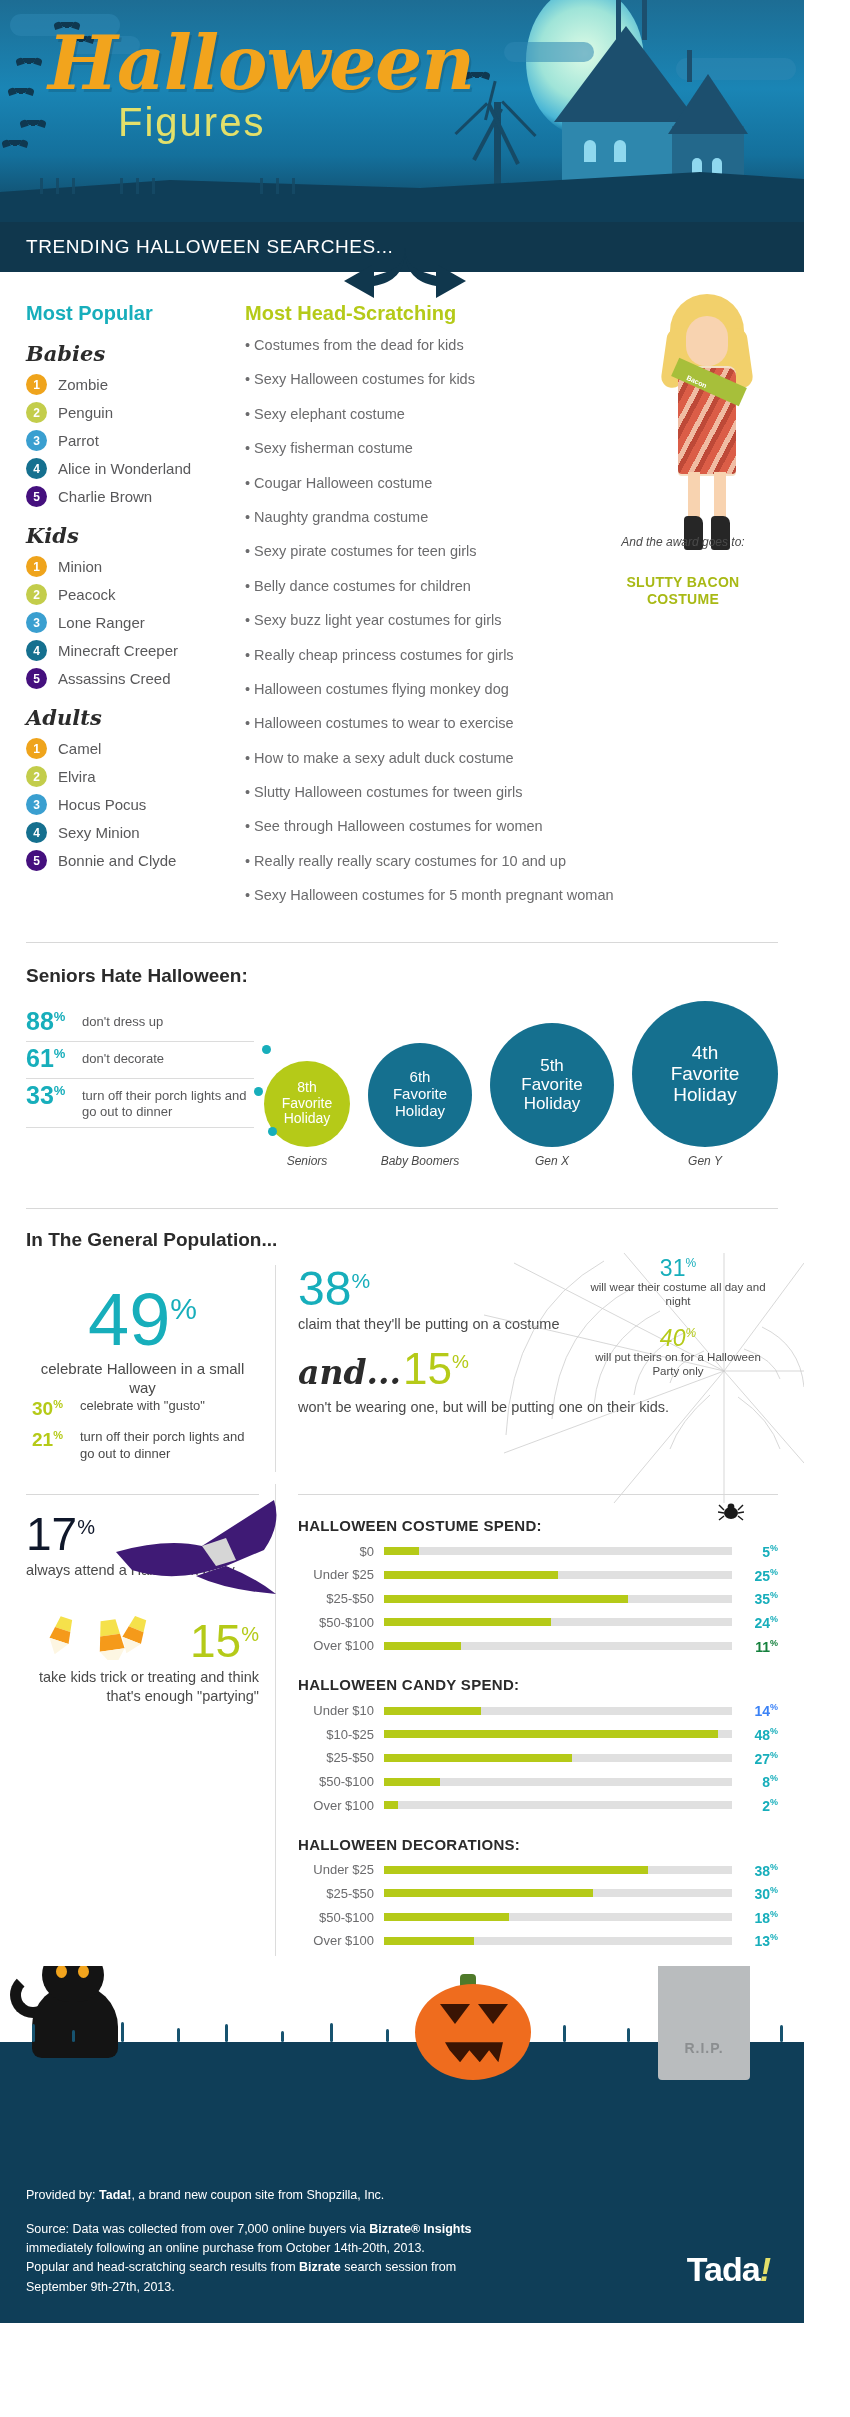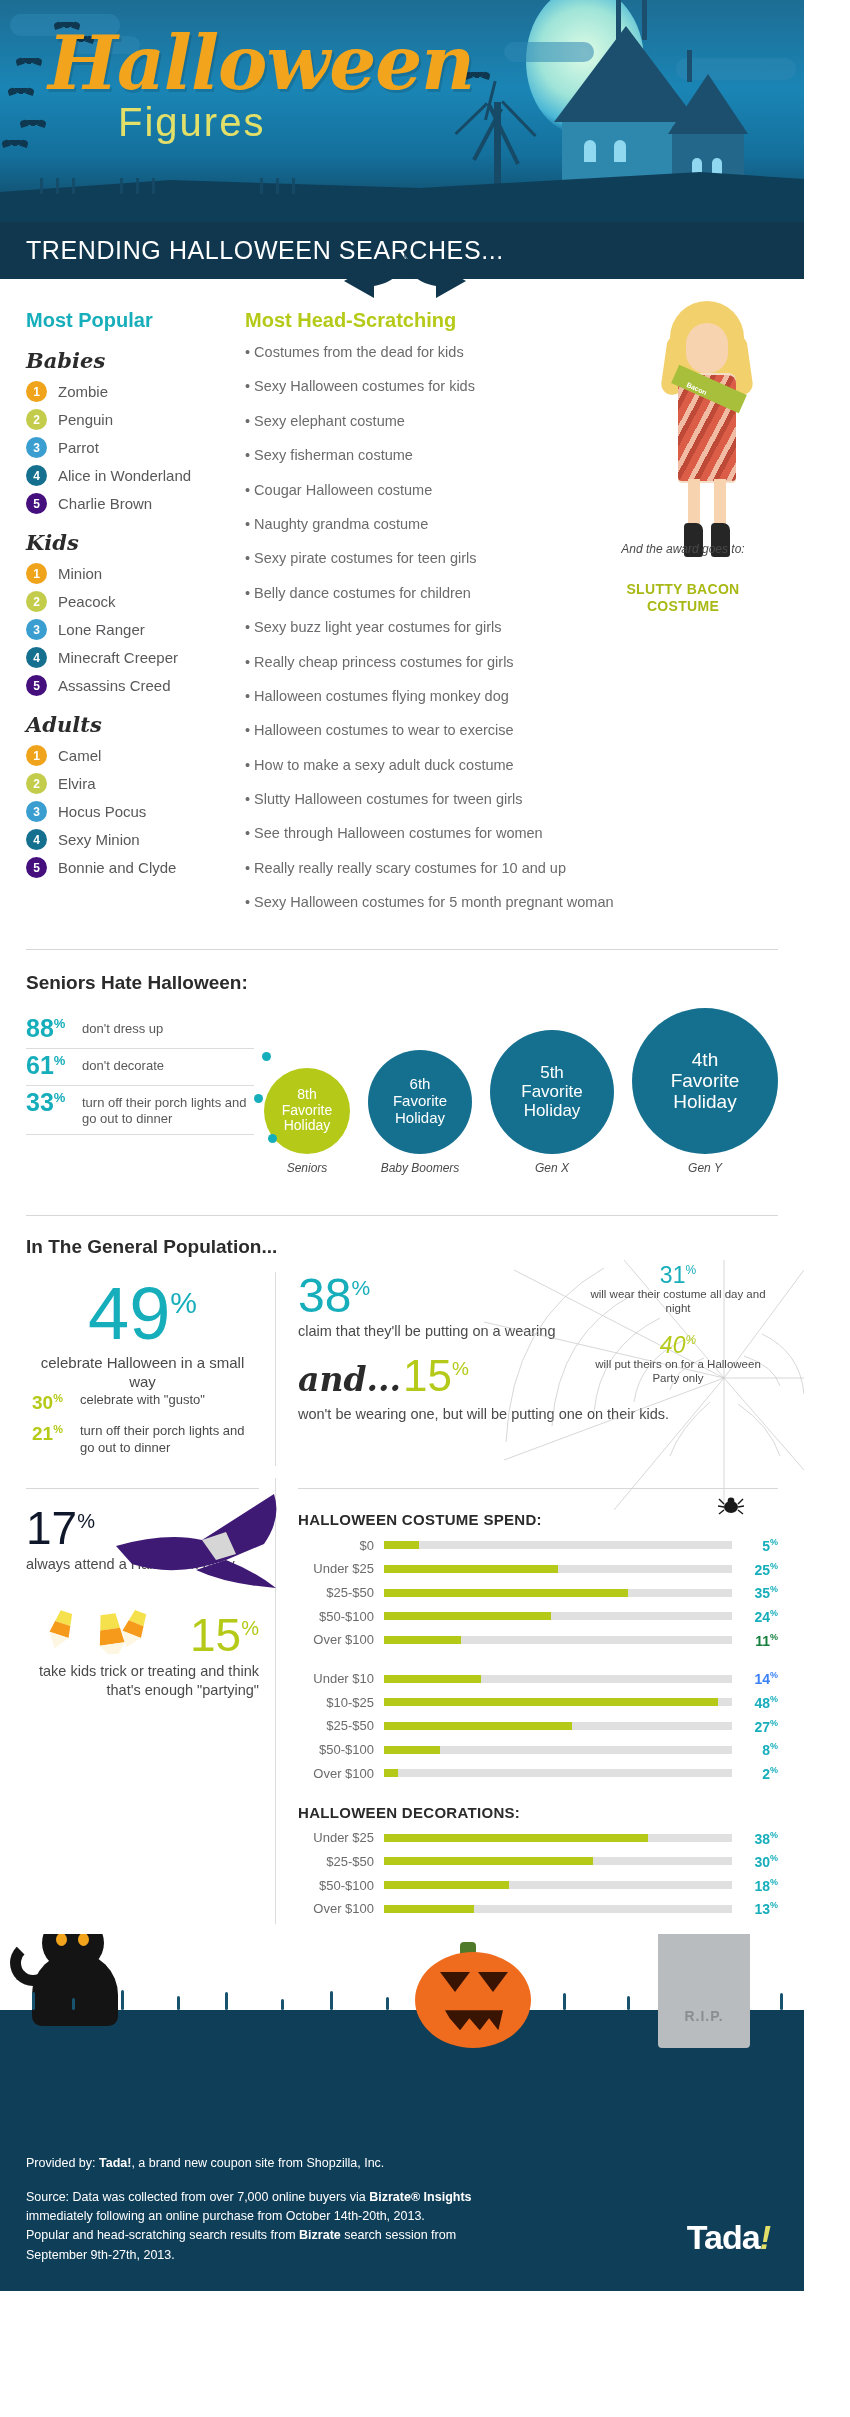--- a/index.html
+++ b/index.html
@@ -96,21 +96,21 @@
     position:absolute; bottom:0; left:0; right:0; height:64px;
     background: #0f3e58;
     clip-path: polygon(0 34px, 170px 22px, 420px 30px, 700px 14px, 850px 24px, 850px 64px, 0 64px);
   }
   .fence { position:absolute; bottom: 28px; background:#154a66; width:3px; height:16px; opacity:.85;}
 
   
   .trend-bar {
     background: #10374d; color: #ffffff;
     padding: 14px 0 14px 26px;
-    font-size: 25px; letter-spacing: .6px; font-weight: 300;
+    font-size: 19px; letter-spacing: .6px; font-weight: 300;
     position: relative;
   }
   .split-arrow {
     position: absolute; left: 340px; top: 26px; width: 130px; height: 60px; z-index: 4;
   }
 
   
   .searches { padding: 30px 26px 6px 26px; display: flex; position: relative; }
   .col-left  { width: 205px; }
   .col-mid   { flex: 1; padding-left: 14px; }
@@ -192,21 +192,21 @@
   }
   .circ-cap { font-size: 12px; font-style: italic; color: #4a4a4a; margin-top: 7px; }
   .dot { position: absolute; width: 9px; height: 9px; border-radius: 50%; background: #17aebb; }
 
   
   .genpop { padding: 6px 26px 10px 26px; position: relative; }
   .gp-body { display: flex; position: relative; }
   .gp-left { width: 250px; border-right: 1px solid #dcdcdc; padding-right: 16px; }
   .gp-right { flex: 1; padding-left: 22px; position: relative; }
 
-  .big49 { text-align: center; color: #17aebb; font-size: 74px; font-weight: 300; line-height: .95; margin-top: 7px;}
+  .big49 { text-align: center; color: #17aebb; font-size: 74px; font-weight: 300; line-height: .95; margin-top: 20px;}
   .big49 sup { font-size: 30px; }
   .cap-center { text-align: center; font-size: 15px; color: #4a4a4a; line-height: 1.3; margin-top: 4px; }
   .while {
     text-align: center; font-family: "DejaVu Serif", serif; font-style: italic;
     font-weight: bold; font-size: 34px; color: #2b2b2b; margin: 6px 0 10px 0;
   }
   .mini-row { display: flex; align-items: flex-start; margin-bottom: 9px; padding-left: 6px;}
   .mini-pct { font-size: 19px; font-weight: bold; color: #b5ca18; flex: 0 0 48px; line-height: 1.1;}
   .mini-pct sup { font-size: 11px; }
   .mini-txt { font-size: 13px; color: #4a4a4a; line-height: 1.3; }
@@ -572,21 +572,21 @@
             <path d="M270 96 Q300 106 306 126"></path>
             <path d="M288 74 Q326 92 330 134"></path>
             <path d="M236 142 Q206 168 196 196"></path>
             <path d="M264 144 Q296 166 306 196"></path>
           </g>
         </svg>
 
         <div class="big38">
           <span>38</span><sup>%</sup>
         </div>
-        <div class="gp-sub">claim that they'll be putting on a wearing</div>
+        <div class="gp-sub">claim that they'll be putting on a costume</div>
         <div class="and-row">
           <span class="and-word">and...</span>
           <span class="big15">
             <span>15</span><sup>%</sup>
           </span>
         </div>
         <div class="gp-sub" style="margin-top:6px;">won't be wearing one, but will be putting one on their kids.</div>
 
         <div class="web-stat" style="right:10px; top:-8px;">
           <div class="web-pct" style="color:#17aebb;"><span>31</span><sup>%</sup></div>
@@ -685,20 +685,21 @@
               </div>
               <div class="bar-row">
                 <div class="bar-label">Over $100</div>
                 <div class="bar-track" style="background: rgb(224, 224, 224);">
                   <div class="bar-fill" style="background: rgb(181, 202, 24); width: 22%;"></div>
                 </div>
                 <div class="bar-val" style="color: #15803d;">11<sup>%</sup></div>
               </div>
             </div>
             <div class="bar-block">
+              <div class="bar-title">HALLOWEEN CANDY SPEND:</div>
               <div class="bar-row">
                 <div class="bar-label">Under $10</div>
                 <div class="bar-track" style="background: rgb(224, 224, 224);">
                   <div class="bar-fill" style="background: rgb(181, 202, 24); width: 28%;"></div>
                 </div>
                 <div class="bar-val" style="color: #3b82f6;">14<sup>%</sup></div>
               </div>
               <div class="bar-row">
                 <div class="bar-label">$10-$25</div>
                 <div class="bar-track" style="background: rgb(224, 224, 224);">

